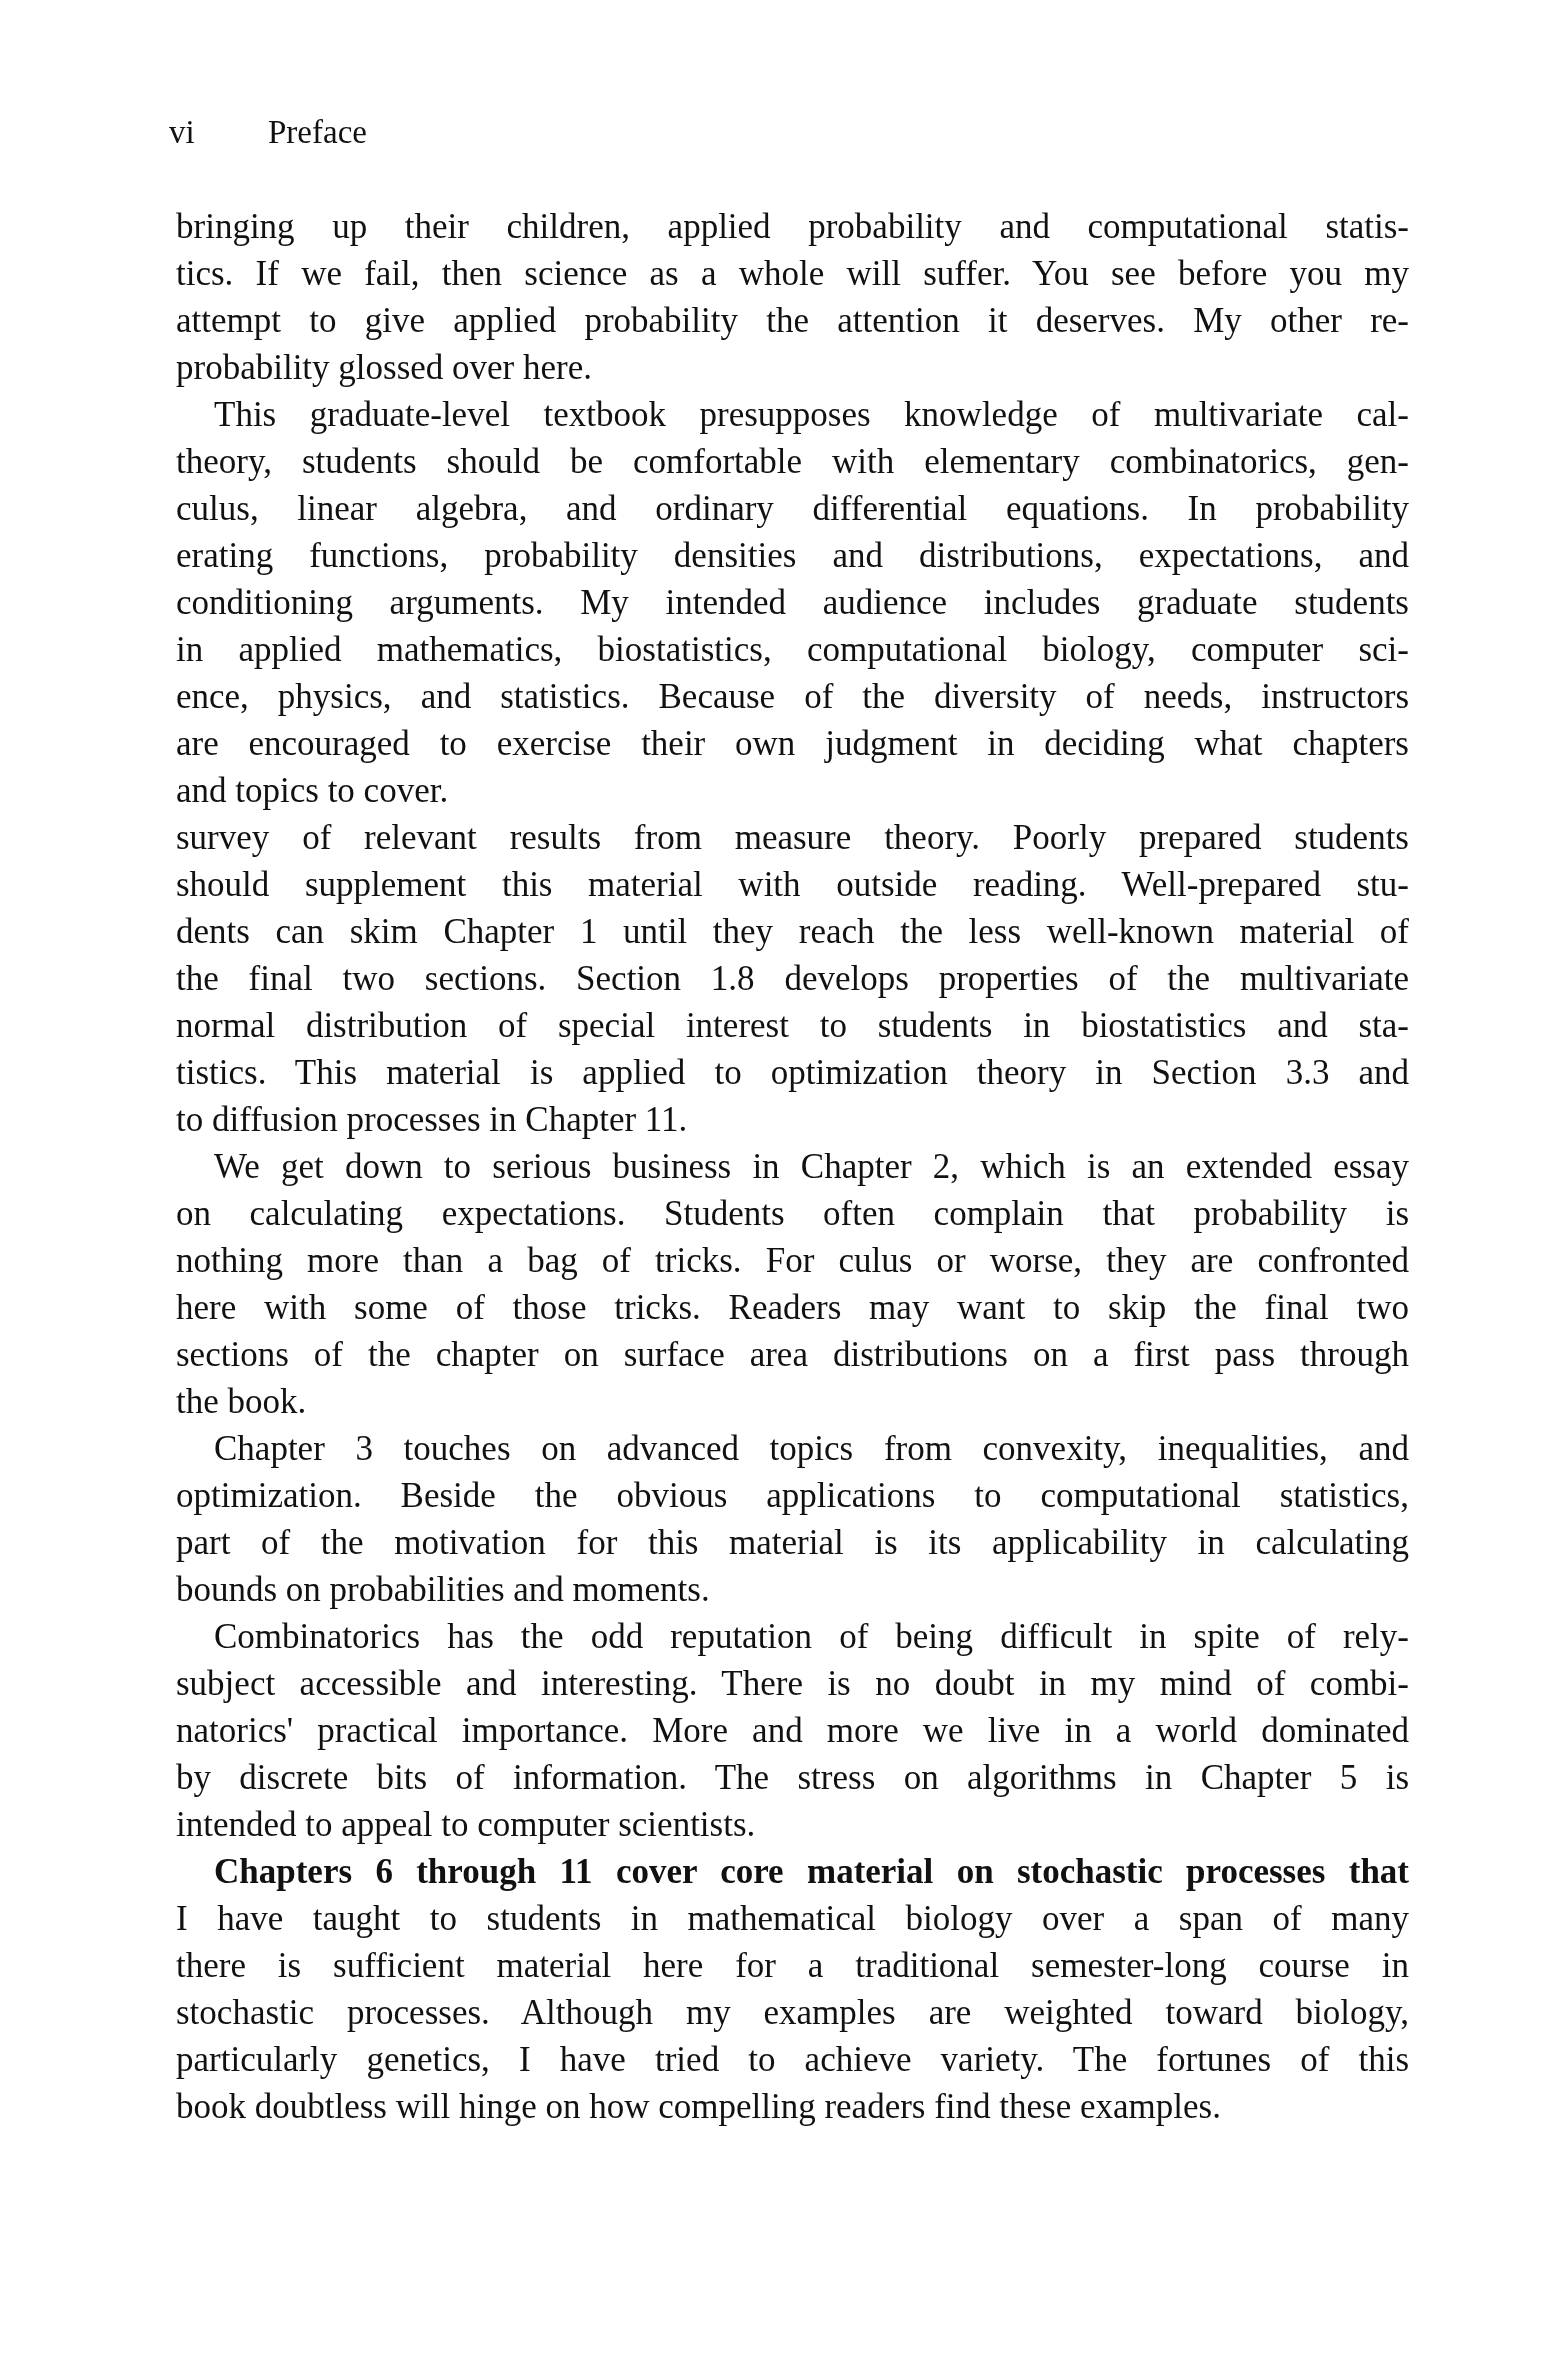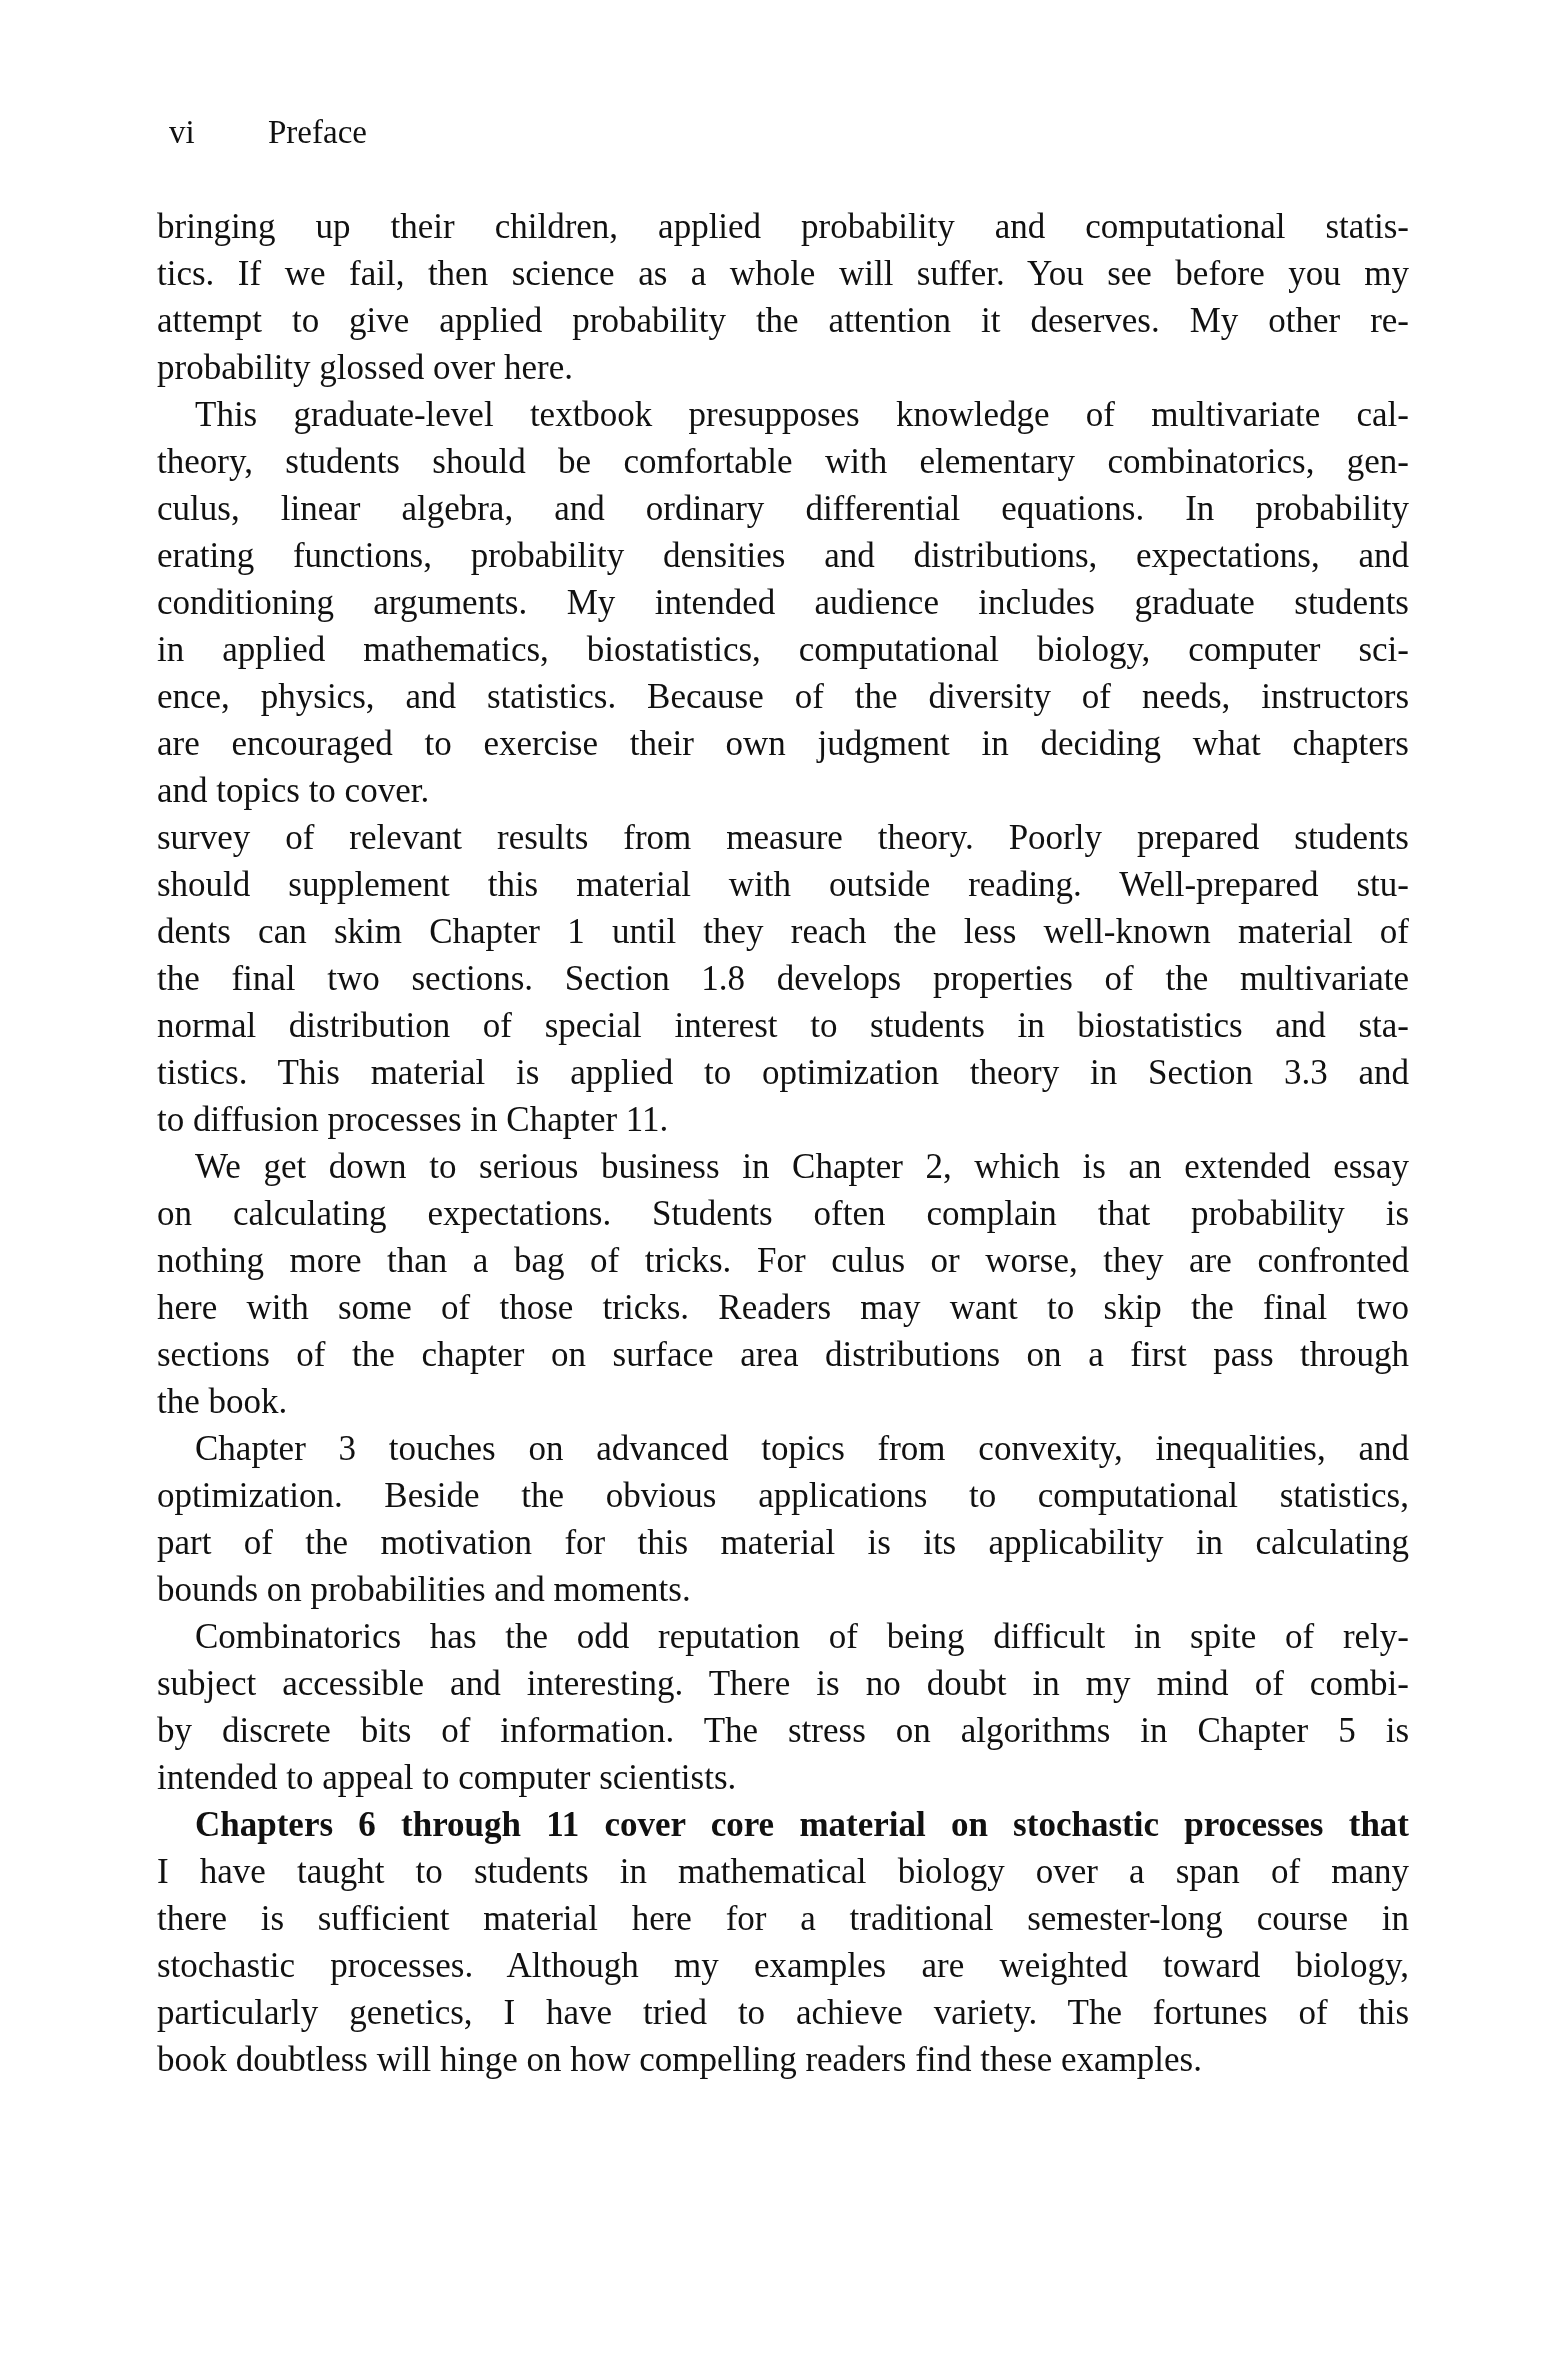--- a/index.html
+++ b/index.html
@@ -3,21 +3,21 @@
 <meta charset="utf-8">
 <style>
   html, body { margin:0; padding:0; background:#ffffff; }
   body { width:1546px; height:2377px; position:relative; overflow:hidden;
          font-family:"Liberation Serif","DejaVu Serif",serif; color:#111; }
   .page { position:absolute; left:157px; top:0; width:1252px; }
   .running-head { position:absolute; top:112px; left:12px; font-size:33px; line-height:40px; white-space:nowrap; }
   .running-head .folio { display:inline-block; width:99px; }
   .body-text { position:absolute; top:203px; left:0; width:1252px; font-size:35px; line-height:47px; text-align:justify; }
   .body-text p { margin:0; text-indent:0; }
-  .line { display:block; text-align:justify; text-align-last:justify; white-space:nowrap; height:47px; overflow:visible; }
+  .line { display:block; text-align:justify; text-align-last:justify; white-space:nowrap; height:47px; overflow:visible;margin-left:19px; }
   .line.last { text-align-last:left; }
 </style>
 </head>
 <body>
 
 <div class="page">
   <div class="running-head">
     <span class="folio">vi</span><span>Preface</span>
   </div>
   <div class="body-text" id="body-text">
@@ -57,20 +57,21 @@
       </p>
       <p>
         <span class="line" style="text-indent: 38px;">Chapter 3 touches on advanced topics from convexity, inequalities, and</span>
         <span class="line">optimization. Beside the obvious applications to computational statistics,</span>
         <span class="line">part of the motivation for this material is its applicability in calculating</span>
         <span class="line last">bounds on probabilities and moments.</span>
       </p>
       <p>
         <span class="line" style="text-indent: 38px;">Combinatorics has the odd reputation of being difficult in spite of rely-</span>
         <span class="line">subject accessible and interesting. There is no doubt in my mind of combi-</span>
+        <span class="line">natorics' practical importance. More and more we live in a world dominated</span>
         <span class="line">by discrete bits of information. The stress on algorithms in Chapter 5 is</span>
         <span class="line last">intended to appeal to computer scientists.</span>
       </p>
       <p>
         <span class="line" style="text-indent: 38px; font-weight: bold;">Chapters 6 through 11 cover core material on stochastic processes that</span>
         <span class="line">I have taught to students in mathematical biology over a span of many</span>
         <span class="line">there is sufficient material here for a traditional semester-long course in</span>
         <span class="line">stochastic processes. Although my examples are weighted toward biology,</span>
         <span class="line">particularly genetics, I have tried to achieve variety. The fortunes of this</span>
         <span class="line last">book doubtless will hinge on how compelling readers find these examples.</span>

